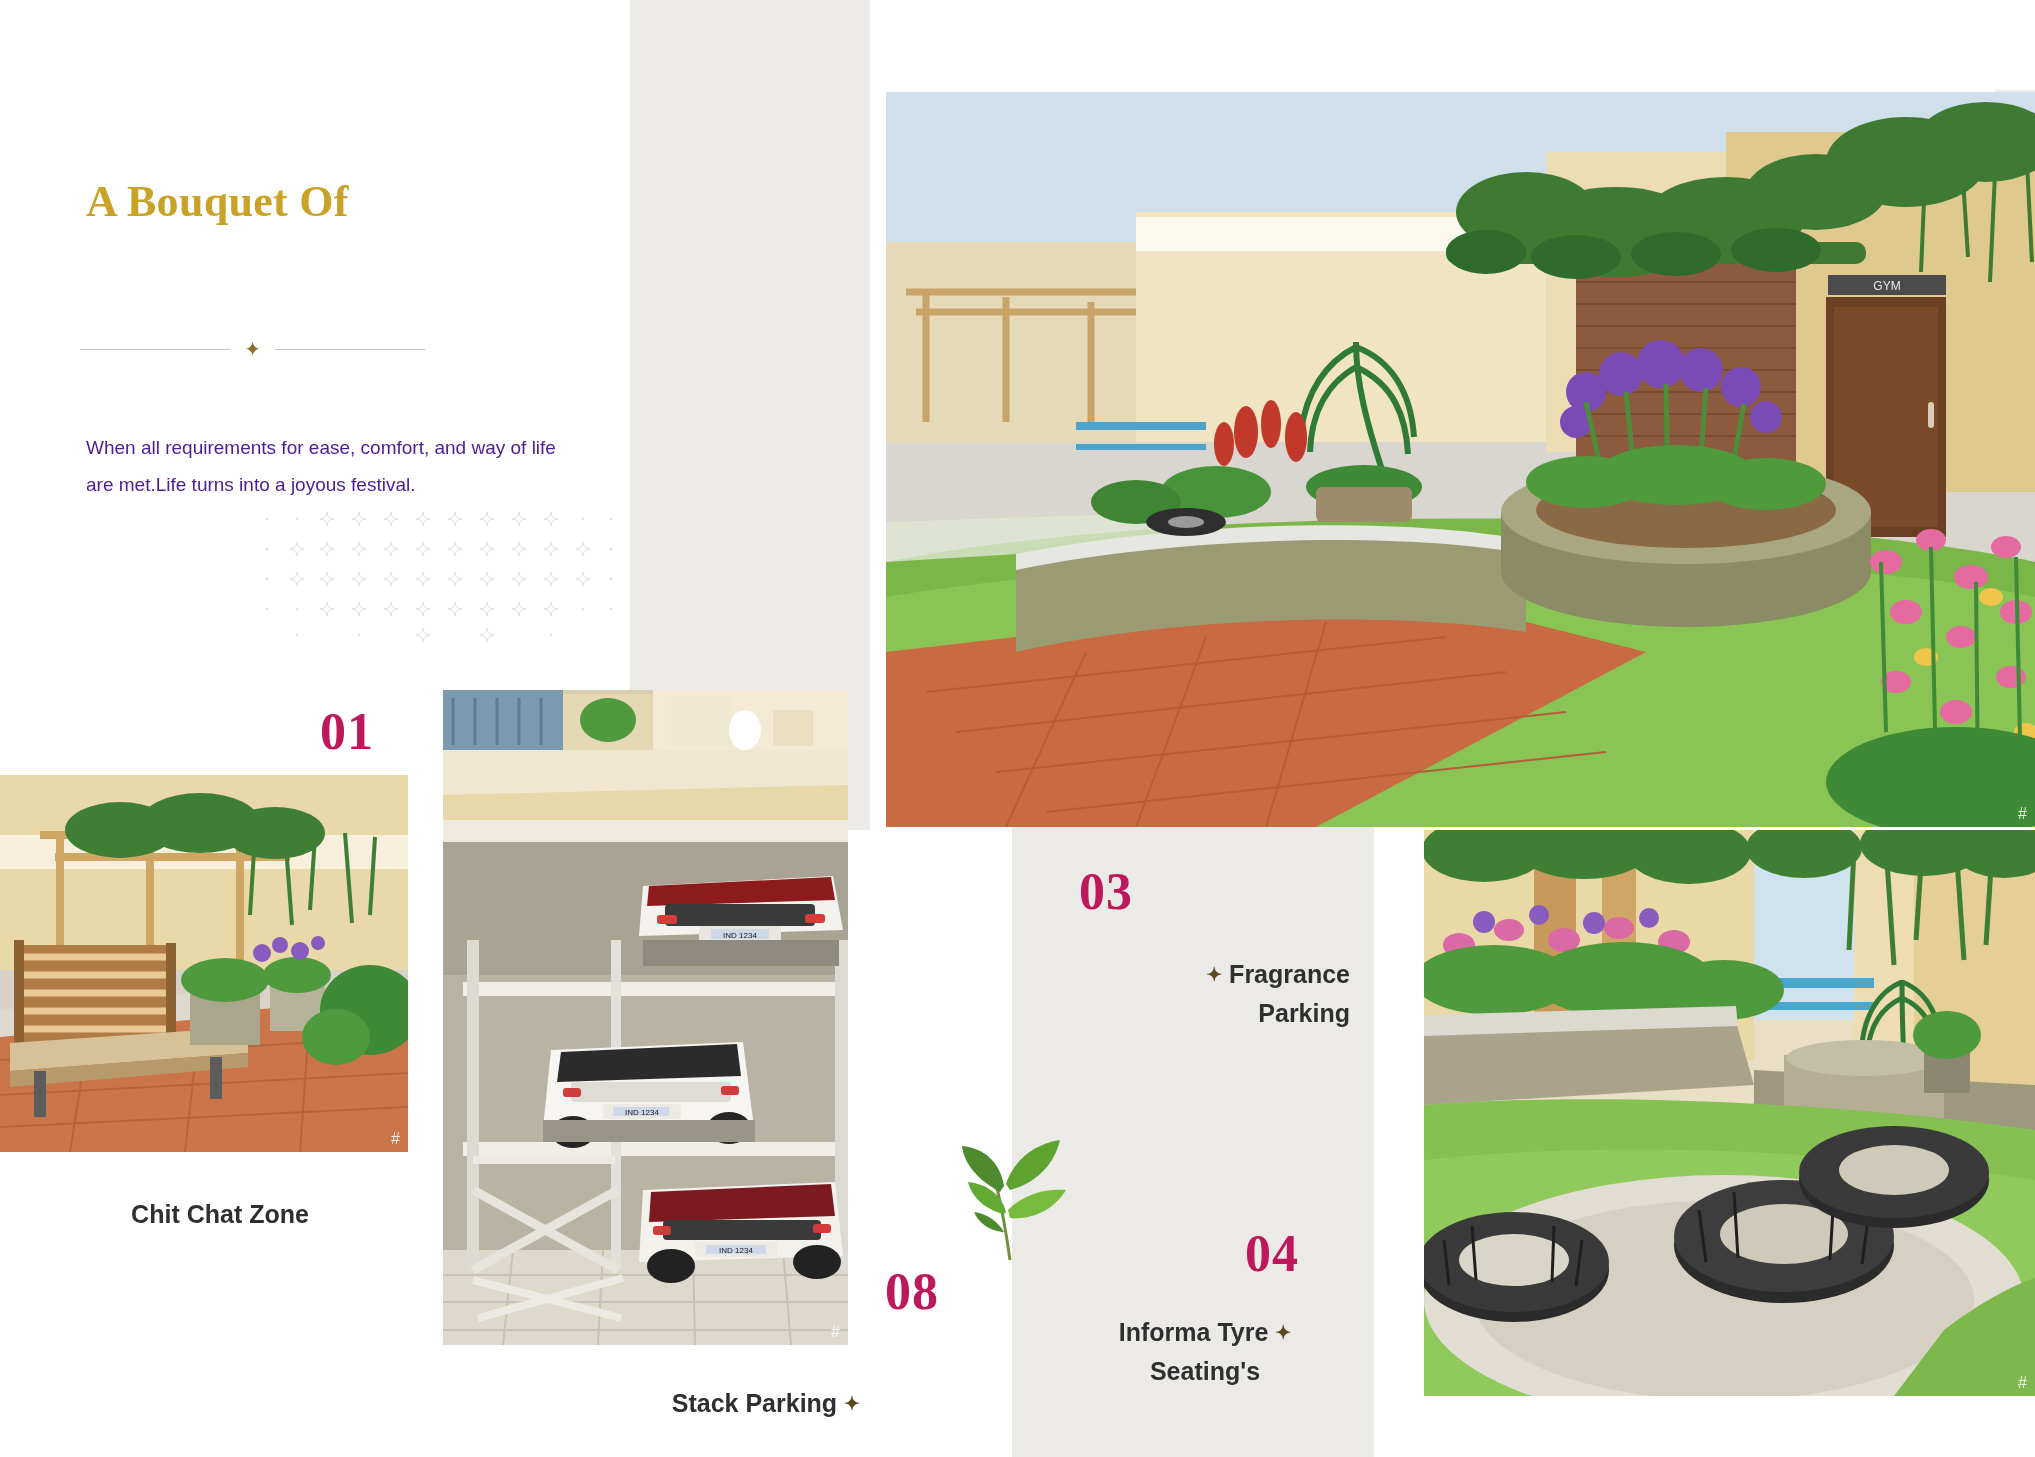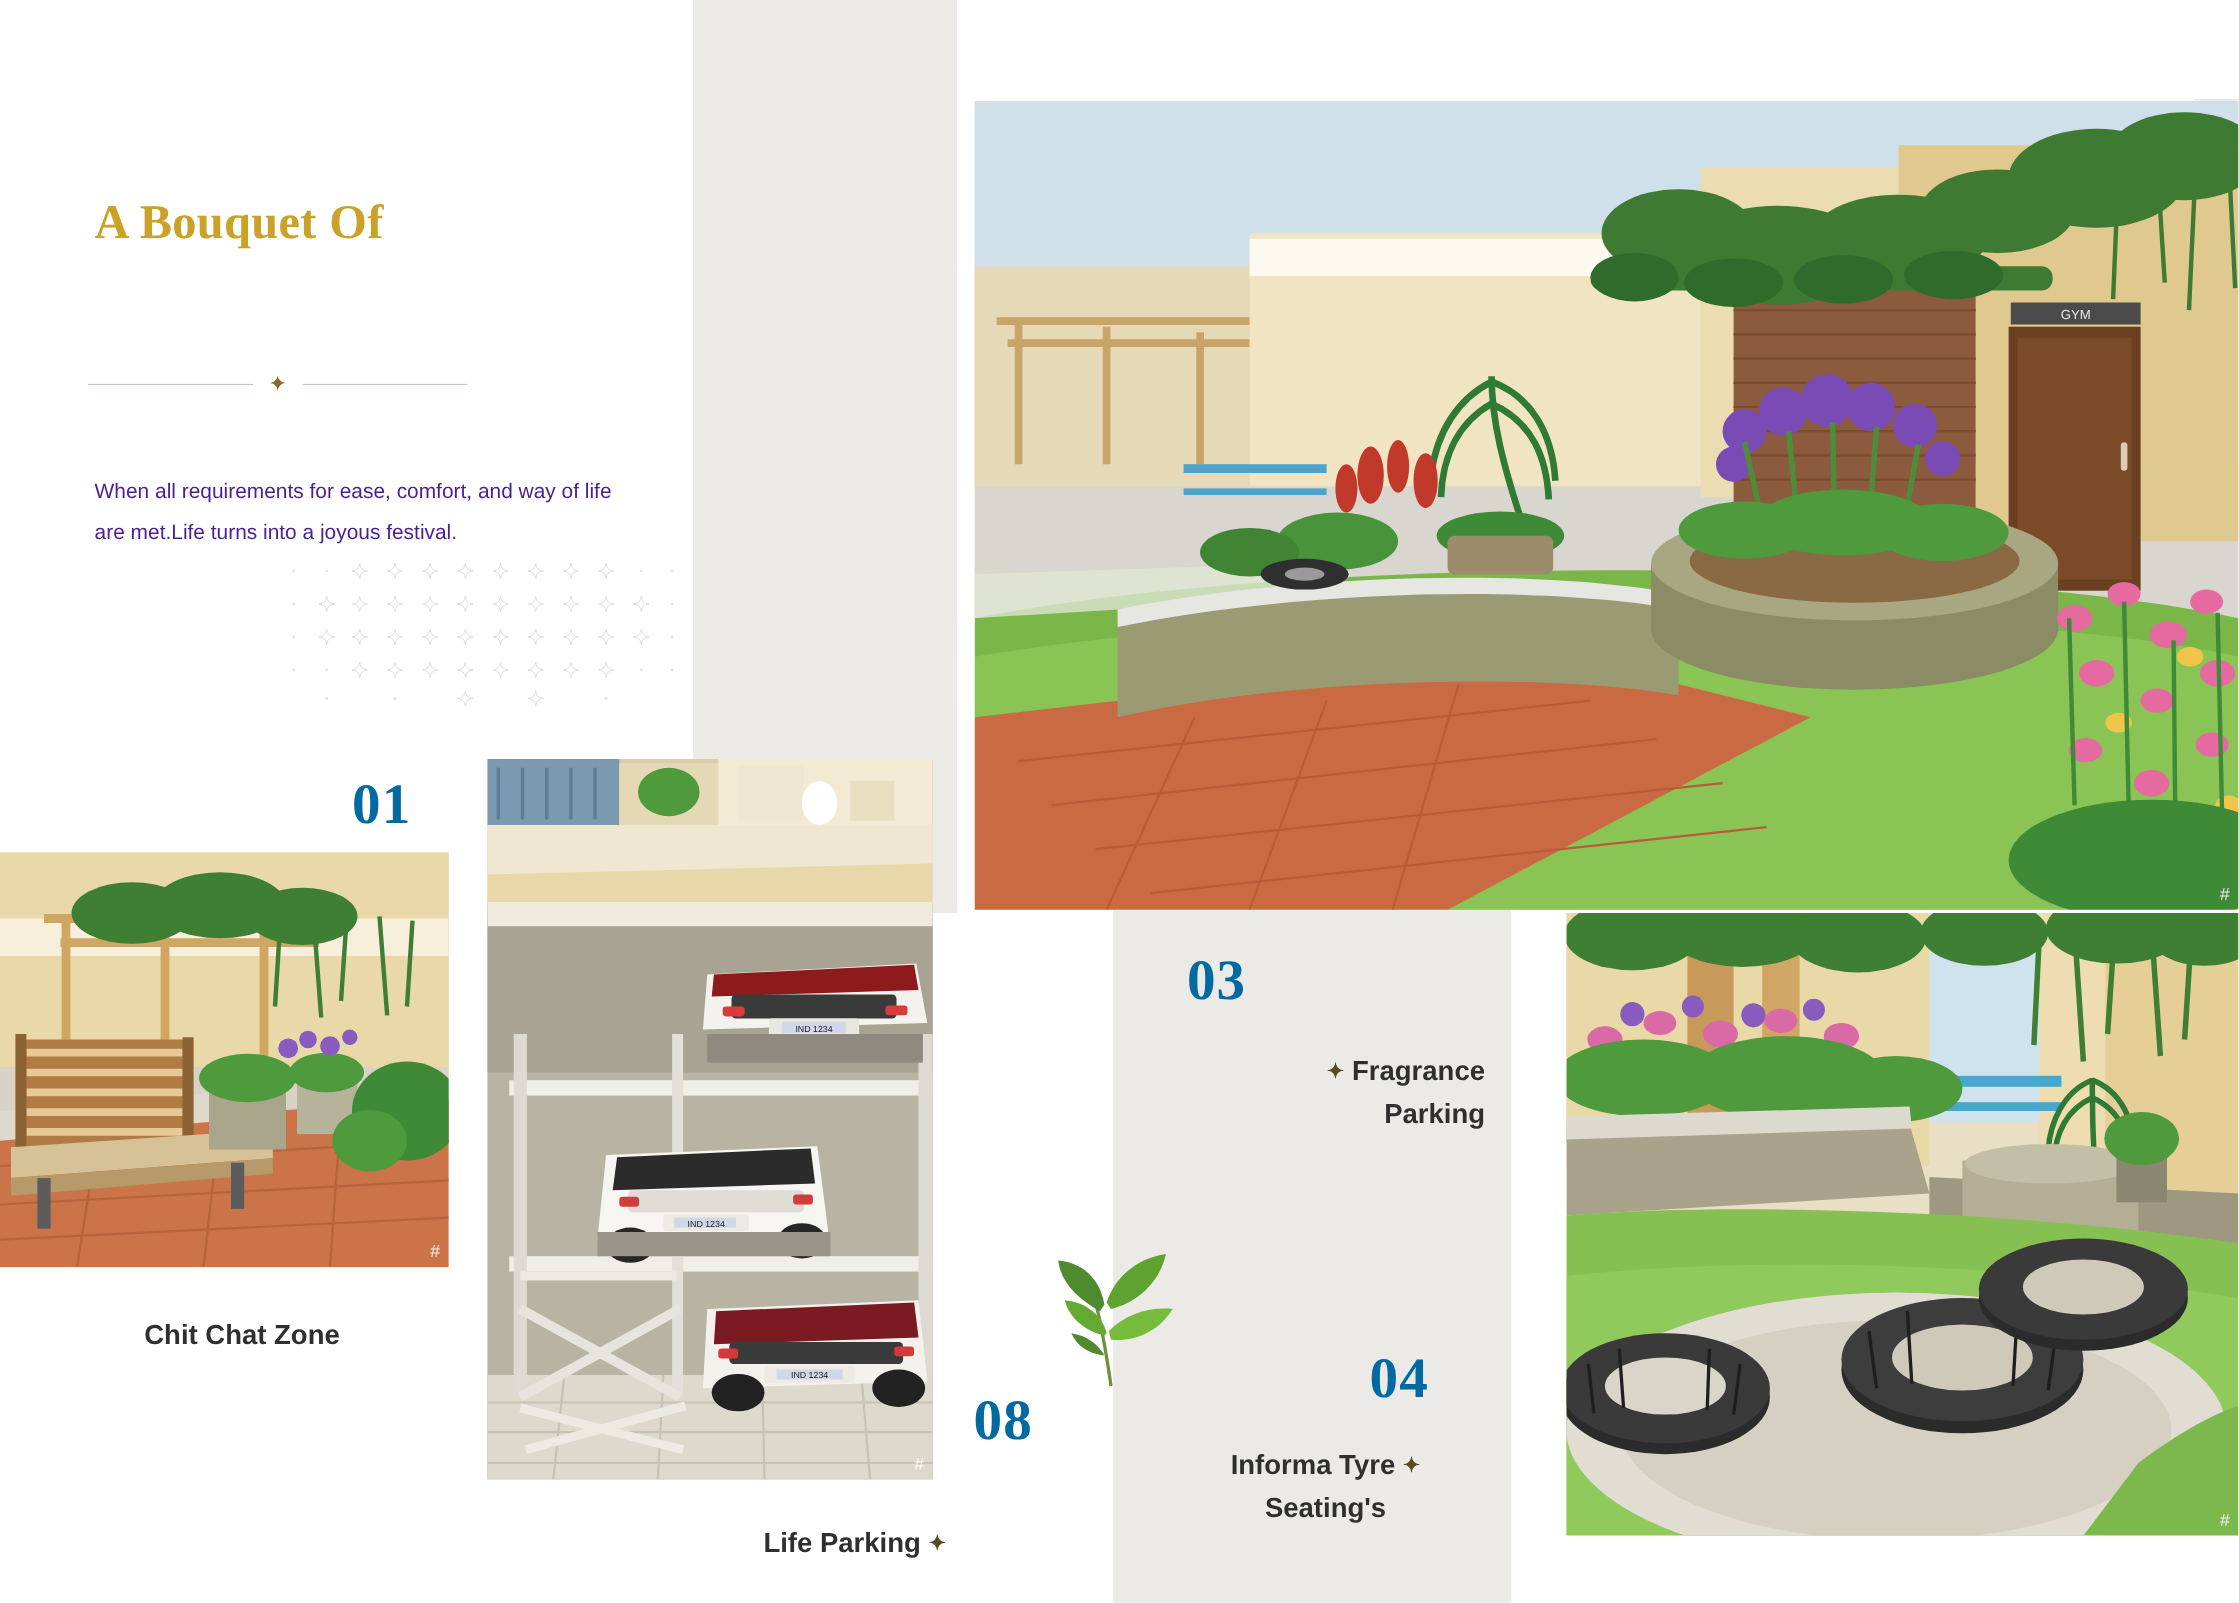--- a/index.html
+++ b/index.html
@@ -144,21 +144,21 @@
     width: 611px;
     height: 566px;
   }
 
   
   .num {
     position: absolute;
     font-family: "Liberation Serif", serif;
     font-weight: bold;
     font-size: 52px;
-    color: #0369a1;
+    color: #be185d;
     letter-spacing: 1px;
   }
   .num-01 { left: 320px; top: 702px; }
   .num-02 { left: 885px; top: 1262px; }
   .num-03 { left: 1079px; top: 862px; }
   .num-04 { left: 1245px; top: 1224px; }
 
   .caption {
     position: absolute;
     font-family: Liberation Sans, sans-serif;
@@ -748,21 +748,21 @@
 <div class="num num-02">08</div>
 <div class="num num-03">03</div>
 <div class="num num-04">04</div>
 
 <div class="caption cap-01">
   <span class="cap-line">Chit Chat Zone</span>
 </div>
 
 <div class="caption cap-02">
   <span class="cap-line">
-    <span>Life Parking</span>
+    <span>Stack Parking</span>
     <span class="dia-s">✦</span>
   </span>
 </div>
 
 <div class="caption cap-03">
   <span class="cap-line">
     <span class="dia-s">✦</span>
     <span>Fragrance</span>
   </span>
   <span class="cap-line">Parking</span>

